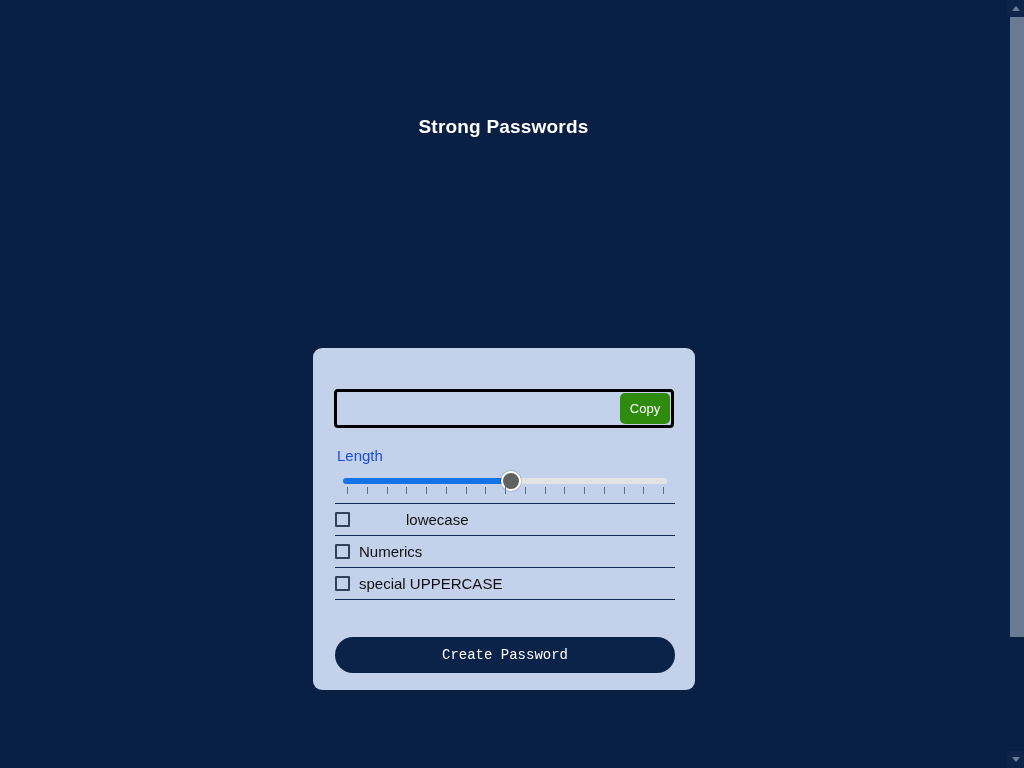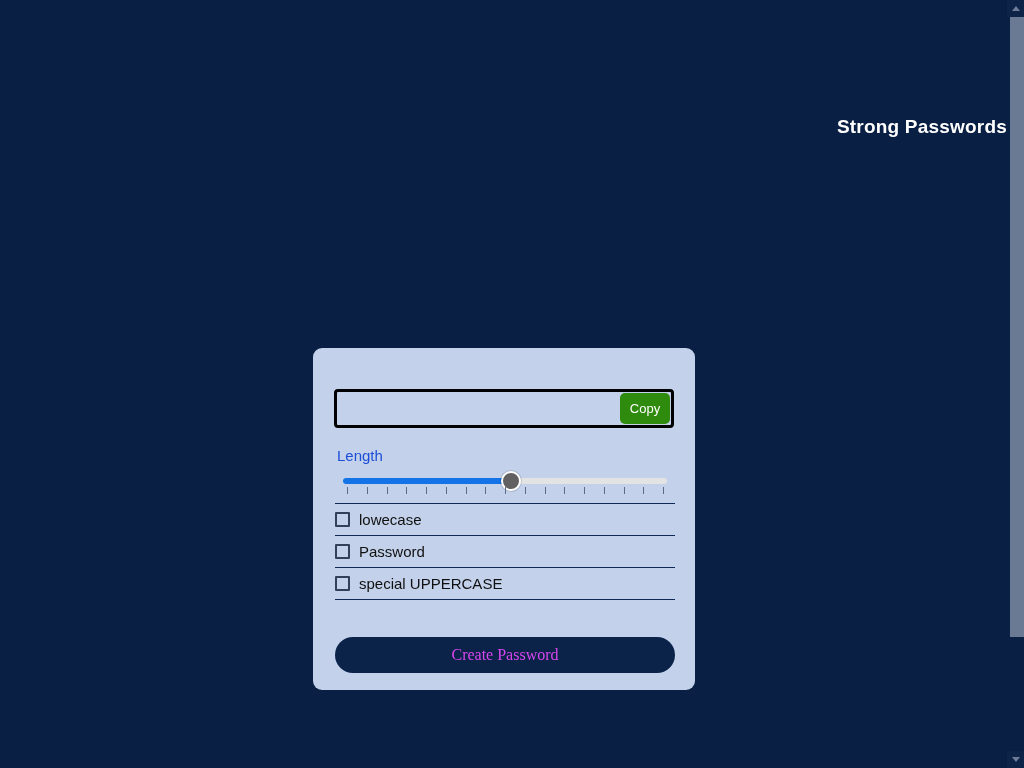--- a/index.html
+++ b/index.html
@@ -24,21 +24,21 @@
     height: 768px;
     background: #0a1f44;
   }
 
   
   .page-title {
     position: absolute;
     top: 116px;
     left: 0;
     width: 1007px;
-    text-align: right;
+    text-align: center;
     color: #ffffff;
     font-size: 19px;
     font-weight: bold;
     letter-spacing: 0.2px;
   }
 
   
   .card {
     position: absolute;
     left: 313px;
@@ -167,20 +167,21 @@
   }
   .opt-row {
     display: flex;
     align-items: center;
     height: 31px;
     border-bottom: 1px solid #0e2a52;
     cursor: pointer;
   }
   .opt-row:first-child {
     border-top: 1px solid #0e2a52;
+    gap: 47px;
   }
   .cb {
     width: 15px;
     height: 15px;
     border: 2px solid #34405a;
     background: #c3d2ea;
     box-sizing: border-box;
     margin-right: 9px;
     flex: 0 0 auto;
     border-radius: 1px;
@@ -191,25 +192,25 @@
   }
 
   
   .create-btn {
     position: absolute;
     left: 22px;
     top: 289px;
     width: 340px;
     height: 36px;
     background: #0b2249;
-    color: #d946ef;
+    color: #ffffff;
     border: 0;
     border-radius: 18px;
-    font-family: Liberation Serif, serif;
-    font-size: 16px;
+    font-family: Liberation Mono, monospace;
+    font-size: 14px;
     cursor: pointer;
     padding: 0;
   }
 
   
   .scrollbar {
     position: absolute;
     right: 0;
     top: 0;
     width: 17px;
@@ -289,21 +290,21 @@
         </div>
     </div>
 
     <div class="options">
       <div class="opt-row">
         <span class="cb"></span>
         <span class="opt-label">lowecase</span>
       </div>
       <div class="opt-row">
         <span class="cb"></span>
-        <span class="opt-label">Password</span>
+        <span class="opt-label">Numerics</span>
       </div>
       <div class="opt-row">
         <span class="cb"></span>
         <span class="opt-label">special UPPERCASE</span>
       </div>
     </div>
 
     <button class="create-btn">Create Password</button>
 
   </div>

